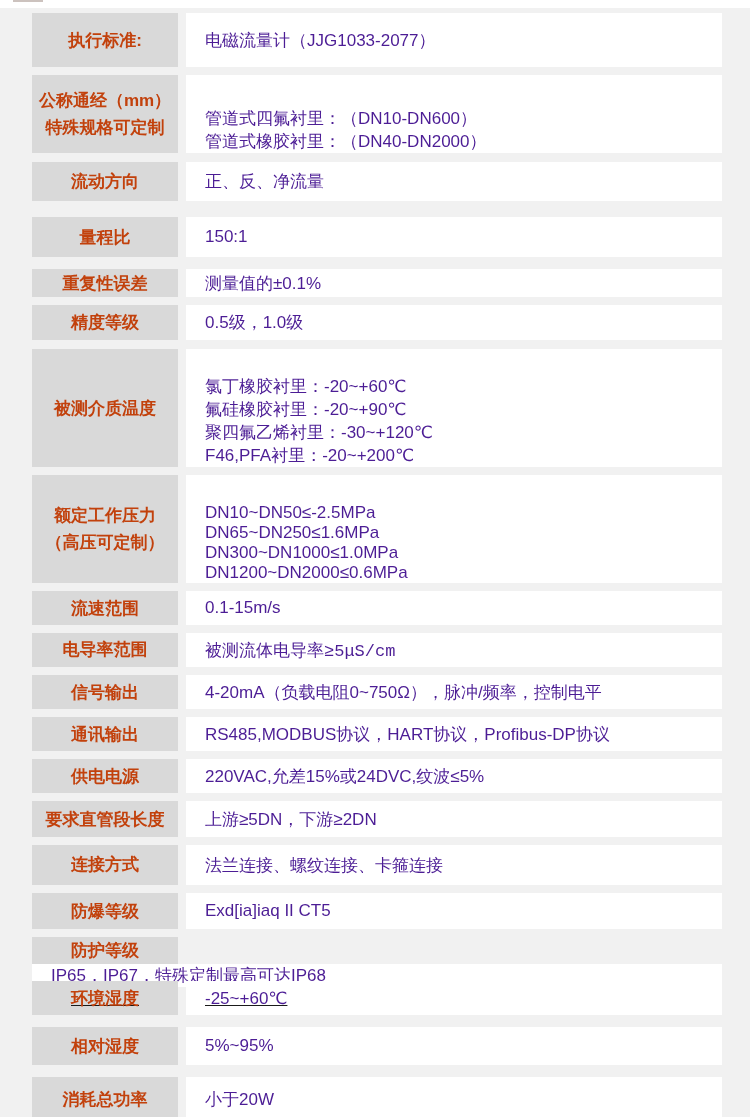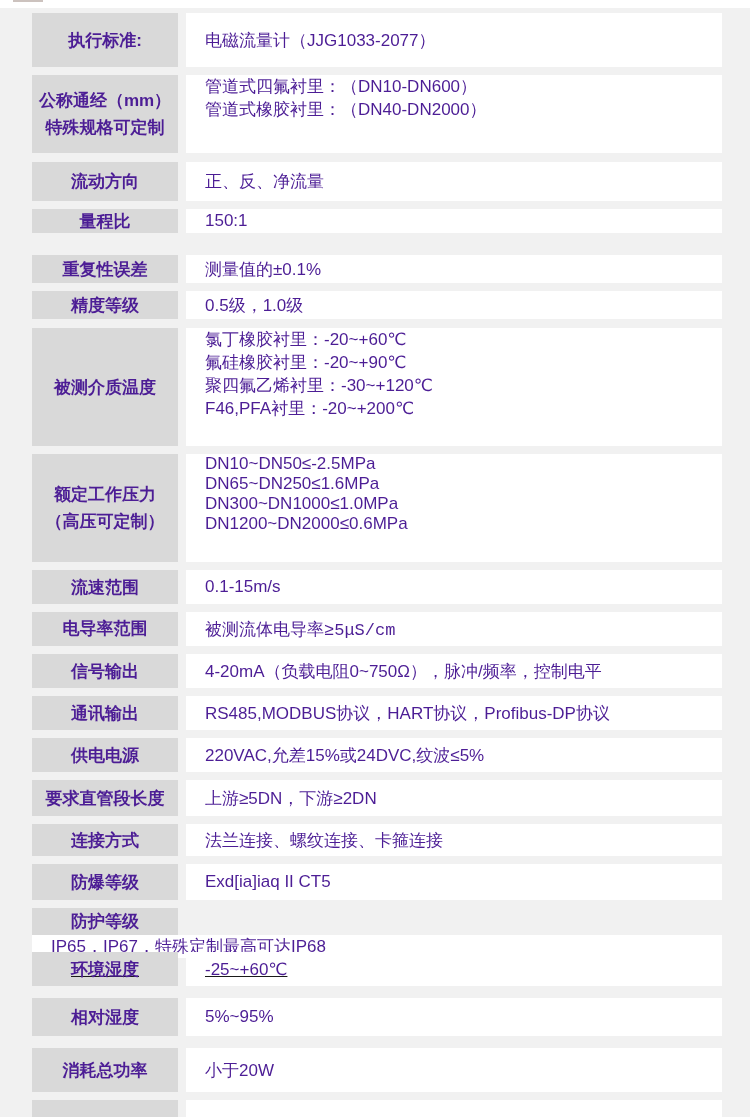--- a/index.html
+++ b/index.html
@@ -44,40 +44,40 @@
     width: 146px;
     margin-right: 8px;
     background: #d9d9d9;
     display: flex;
     flex-direction: column;
     justify-content: center;
     align-items: center;
     text-align: center;
     font-weight: 700;
     font-size: 17px;
-    color: #4c1d95;
+    color: #c2410c;
     flex-shrink: 0;
   }
   .lbl .line {
     line-height: 27px;
     white-space: nowrap;
   }
   .val {
     flex: 1;
     background: #ffffff;
     display: flex;
     flex-direction: column;
     justify-content: center;
     padding-left: 19px;
     font-weight: 400;
     font-size: 17px;
     color: #4c1d95;
   }
   .val.multi {
-    justify-content: flex-start;
+    justify-content: flex-end;
   }
   .val .line {
     white-space: nowrap;
   }
 </style>
 </head>
 <body>
 
 <div class="top-white-strip"></div>
 <div class="top-artifact"></div>
@@ -94,45 +94,45 @@
     <div class="row" style="height: 78px; margin-bottom: 9px;">
       <div class="cell lbl">
         <span class="line">公称通经（mm）</span>
         <span class="line">特殊规格可定制</span>
       </div>
       <div class="cell val multi">
         <span class="line">管道式四氟衬里：（DN10-DN600）</span>
         <span class="line">管道式橡胶衬里：（DN40-DN2000）</span>
       </div>
     </div>
-    <div class="row" style="height: 39px; margin-bottom: 8px; border-radius: 11px;">
+    <div class="row" style="height: 39px; margin-bottom: 16px; border-radius: 11px;">
       <div class="cell lbl">
         <span class="line">流动方向</span>
       </div>
       <div class="cell val">
         <span class="line">正、反、净流量</span>
       </div>
     </div>
-    <div class="row" style="height: 24px; margin-bottom: 22px;">
+    <div class="row" style="height: 40px; margin-bottom: 12px;">
       <div class="cell lbl">
         <span class="line">量程比</span>
       </div>
       <div class="cell val">
         <span class="line">150:1</span>
       </div>
     </div>
     <div class="row" style="height: 28px; margin-bottom: 8px;">
       <div class="cell lbl">
         <span class="line">重复性误差</span>
       </div>
       <div class="cell val">
         <span class="line">测量值的±0.1%</span>
       </div>
     </div>
-    <div class="row" style="height: 28px; margin-bottom: 9px;">
+    <div class="row" style="height: 35px; margin-bottom: 9px;">
       <div class="cell lbl">
         <span class="line">精度等级</span>
       </div>
       <div class="cell val">
         <span class="line">0.5级，1.0级</span>
       </div>
     </div>
     <div class="row" style="height: 118px; margin-bottom: 8px;">
       <div class="cell lbl">
         <span class="line">被测介质温度</span>
@@ -197,21 +197,21 @@
       </div>
     </div>
     <div class="row" style="height: 36px; margin-bottom: 8px;">
       <div class="cell lbl">
         <span class="line">要求直管段长度</span>
       </div>
       <div class="cell val">
         <span class="line">上游≥5DN，下游≥2DN</span>
       </div>
     </div>
-    <div class="row" style="height: 32px; margin-bottom: 8px;">
+    <div class="row" style="height: 40px; margin-bottom: 8px; font-family: Liberation Mono, monospace;">
       <div class="cell lbl">
         <span class="line">连接方式</span>
       </div>
       <div class="cell val">
         <span class="line">法兰连接、螺纹连接、卡箍连接</span>
       </div>
     </div>
     <div class="row" style="height: 36px; margin-bottom: 8px;">
       <div class="cell lbl">
         <span class="line">防爆等级</span>

